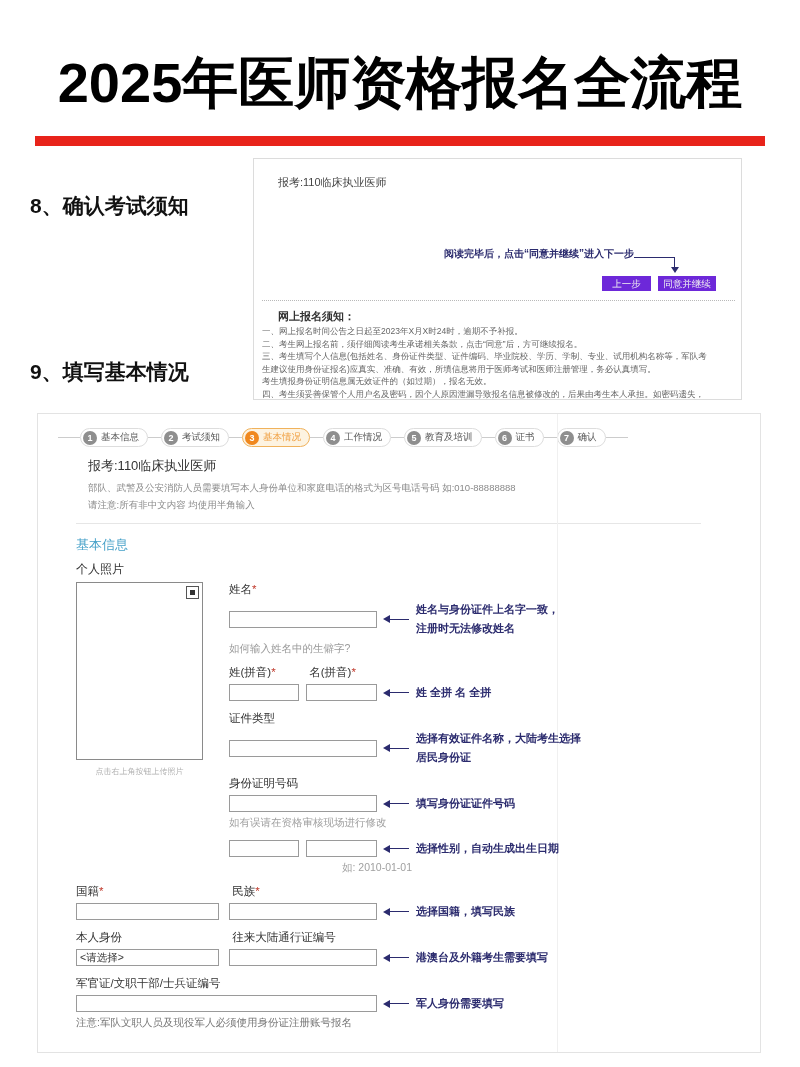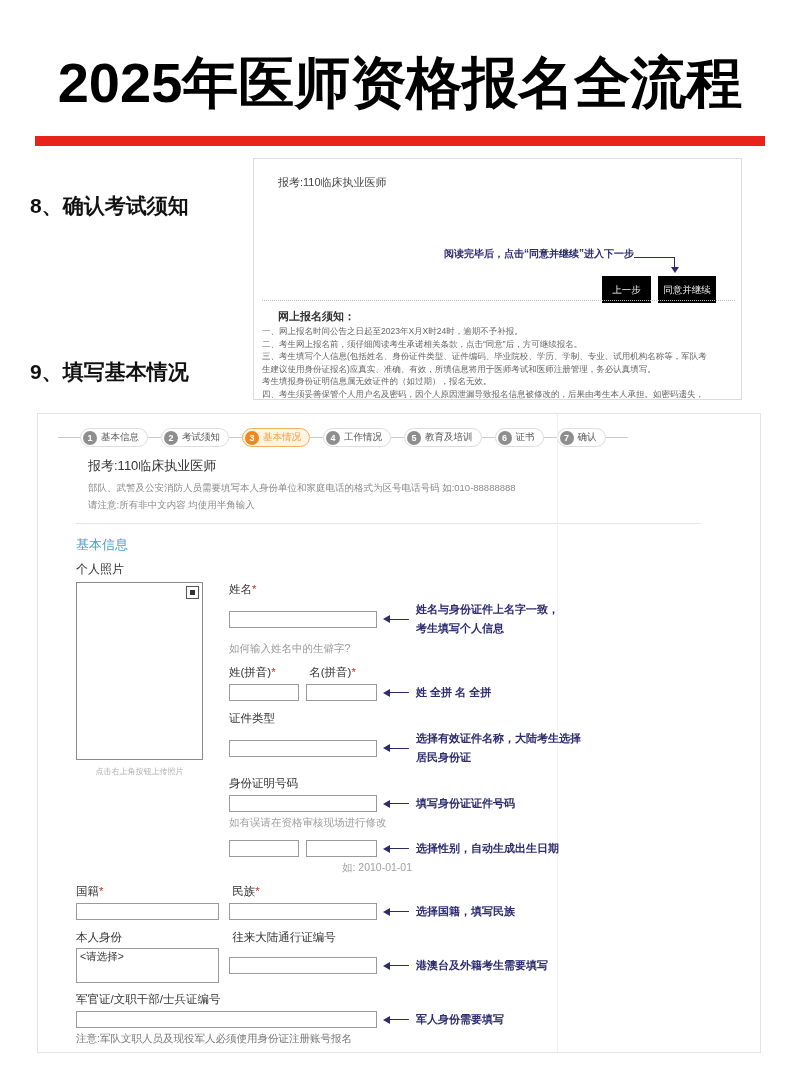--- a/index.html
+++ b/index.html
@@ -29,21 +29,21 @@
     position:absolute; top:88px; left:0; width:380px; text-align:right;
     font-size:10px; font-weight:bold; color:#2b2b6e;
   }
   .tip8-line { position:absolute; top:98px; left:380px; width:40px; height:1px; background:#2b2b6e; }
   .tip8-drop { position:absolute; top:98px; left:420px; width:1px; height:10px; background:#2b2b6e; }
   .tip8-head {
     position:absolute; top:108px; left:417px; width:0; height:0;
     border-left:4px solid transparent; border-right:4px solid transparent; border-top:6px solid #2b2b6e;
   }
   .gbtn {
-    position:absolute; top:117px; height:27px; background:#000000; color:#f2f2f2;
+    position:absolute; top:117px; height:15px; background:#6d28d9; color:#f2f2f2;
     font-size:9.5px; line-height:15px; text-align:center; border:none; cursor:pointer;
   }
   #btn-prev { left:348px; width:49px; }
   #btn-agree { left:404px; width:58px; }
   .dotted8 { position:absolute; top:141px; left:8px; width:473px; border-top:1px dotted #b9b9b9; }
   .notice-title8 { position:absolute; top:150px; left:24px; font-size:11px; font-weight:bold; color:#333; }
   .notice-list8 {
     position:absolute; top:166px; left:8px; width:448px;
     font-size:8.5px; color:#666; line-height:12.5px;
   }
@@ -96,21 +96,21 @@
   .tin {
     height:17px; border:1px solid #9a9a9a; background:#fff; font-size:11px; padding:0 3px;
     font-family:"Liberation Sans", sans-serif;
   }
   .w-main { width:148px; }
   .w-h1 { width:70px; margin-right:7px; }
   .w-h2 { width:71px; }
   .w-col1 { width:143px; }
   .w-wide { width:301px; }
   .sel {
-    width:143px; height:35px; border:1px solid #9a9a9a; background:#fff; font-size:10.5px;
+    width:143px; height:17px; border:1px solid #9a9a9a; background:#fff; font-size:10.5px;
     color:#333; line-height:15px; padding:0 3px; cursor:pointer;
   }
   .ann { display:flex; align-items:center; margin-left:6px; }
   .arr-head {
     width:0; height:0; border-top:4px solid transparent; border-bottom:4px solid transparent;
     border-right:7px solid #2b2b6e; flex:none;
   }
   .arr-line { width:19px; height:1px; background:#2b2b6e; margin-right:7px; flex:none; }
   .ann-text { font-size:11px; font-weight:bold; color:#2b2b6e; line-height:19px; white-space:nowrap; }
   .gray-note { font-size:10.5px; color:#a0a0a0; margin-top:3px; }
@@ -208,21 +208,21 @@
 
       <div class="frow">
         <div class="flabel"><span>姓名</span><span class="req">*</span></div>
         <div class="fline">
           <input class="tin w-main" style="">
           <span class="ann">
             <span class="arr-head"></span>
               <span class="arr-line"></span>
             <span class="ann-text">
                 <span style="display:block">姓名与身份证件上名字一致，</span>
-                <span style="display:block">考生填写个人信息</span>
+                <span style="display:block">注册时无法修改姓名</span>
               </span>
           </span>
         </div>
         <span class="link">如何输入姓名中的生僻字?</span>
       </div>
 
       <div class="frow">
         <div class="flabel">
           <span class="split2"><span>姓(拼音)</span><span class="req">*</span></span>
           <span><span>名(拼音)</span><span class="req">*</span></span>

